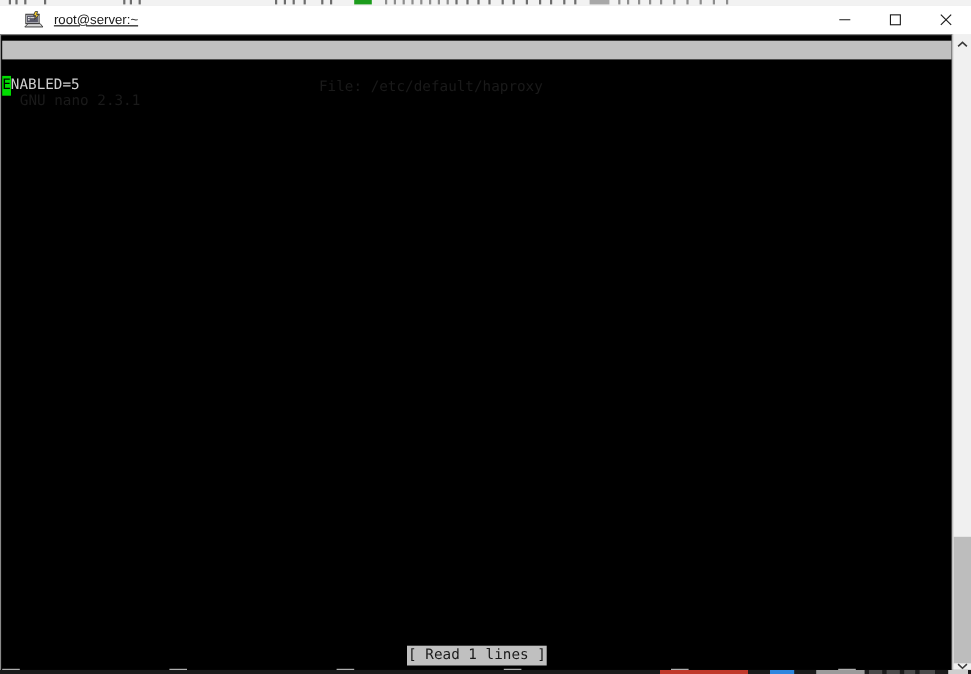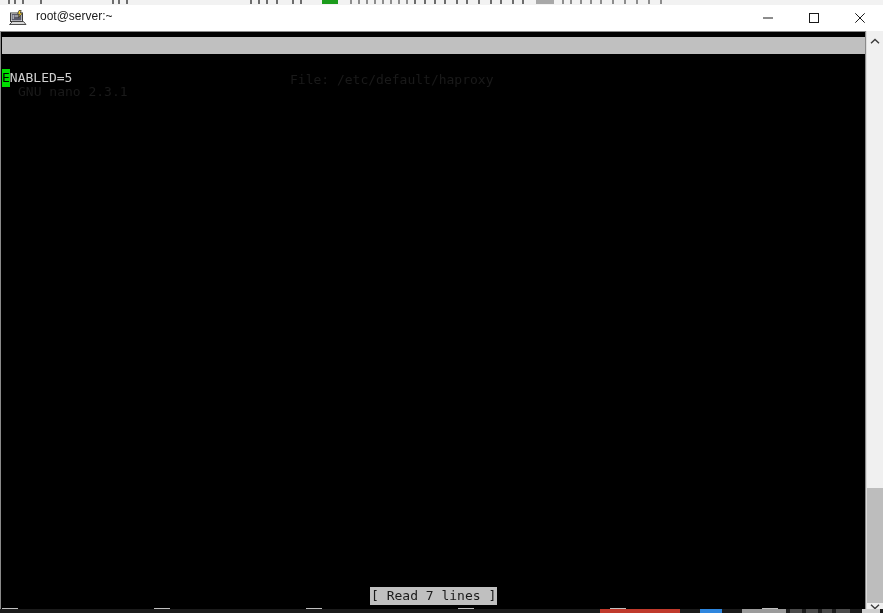--- a/index.html
+++ b/index.html
@@ -45,23 +45,25 @@
   #titlebar {
     position: absolute;
     left: 0; top: 0;
     width: 883px; height: 26px;
     background: #ffffff;
     display: flex;
     align-items: center;
   }
   #titlebar-left {
     display: flex;
-    padding-left: 9px;
+    align-items: center;
+    padding-left: 22px;
     flex: 1 1 auto;
     min-width: 0;
+    text-decoration: underline;
   }
   #app-icon {
     width: 18px; height: 18px;
     flex: 0 0 auto;
     margin-right: 9px;
   }
   #window-title {
     font-size: 12px;
     color: #1a1a1a;
     white-space: nowrap;
@@ -314,21 +316,21 @@
     <div class="term-row" id="nano-header">
       <div class="hdr-inner">
         <span id="nano-version">GNU nano 2.3.1</span>
         <span id="nano-file">File: /etc/default/haproxy</span>
       </div>
     </div>
 
     <div class="term-row" id="content-line"><span id="cursor-cell">E</span><span>NABLED=5</span></div>
 
     <div class="term-row" id="status-row">
-      <span id="status-msg">[ Read 7 lines ]</span>
+      <span id="status-msg">[ Read 1 lines ]</span>
     </div>
 
     <div class="term-row short-row" id="short-row-1"><span class="sc" style="left: 0px;"><span class="key">^G</span><span class="lbl"> Get Help</span></span><span class="sc" style="left: 152px;"><span class="key">^O</span><span class="lbl"> WriteOut</span></span><span class="sc" style="left: 304px;"><span class="key">^R</span><span class="lbl"> Read File</span></span><span class="sc" style="left: 456px;"><span class="key">^Y</span><span class="lbl"> Prev Page</span></span><span class="sc" style="left: 608px;"><span class="key">^K</span><span class="lbl"> Cut Text</span></span><span class="sc" style="left: 760px;"><span class="key">^C</span><span class="lbl"> Cur Pos</span></span></div>
 
   </div>
 
   <div id="scrollbar">
     <div class="sb-arrow" id="sb-arrow-up">
       <span>
         <svg width="10" height="7" viewBox="0 0 10 7">

